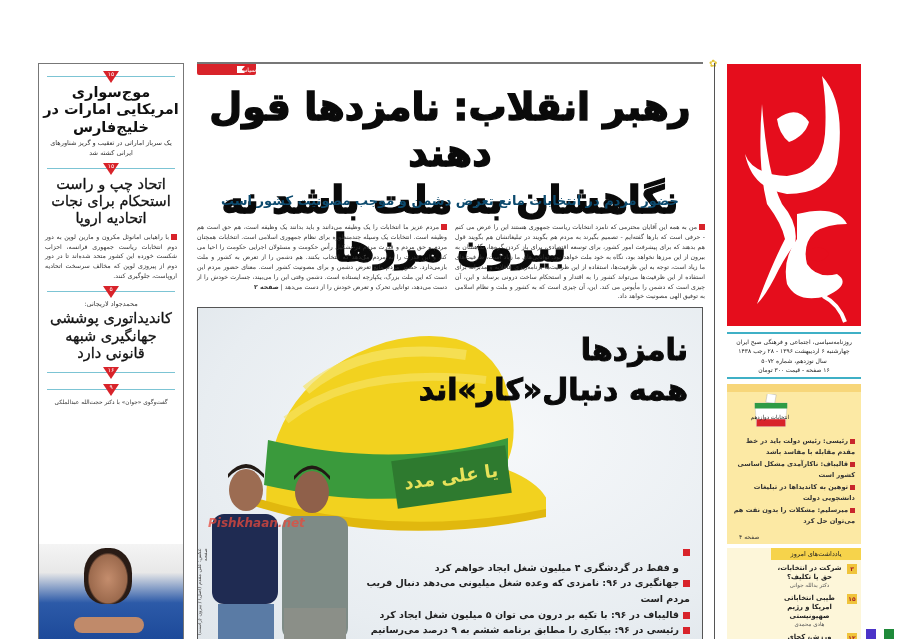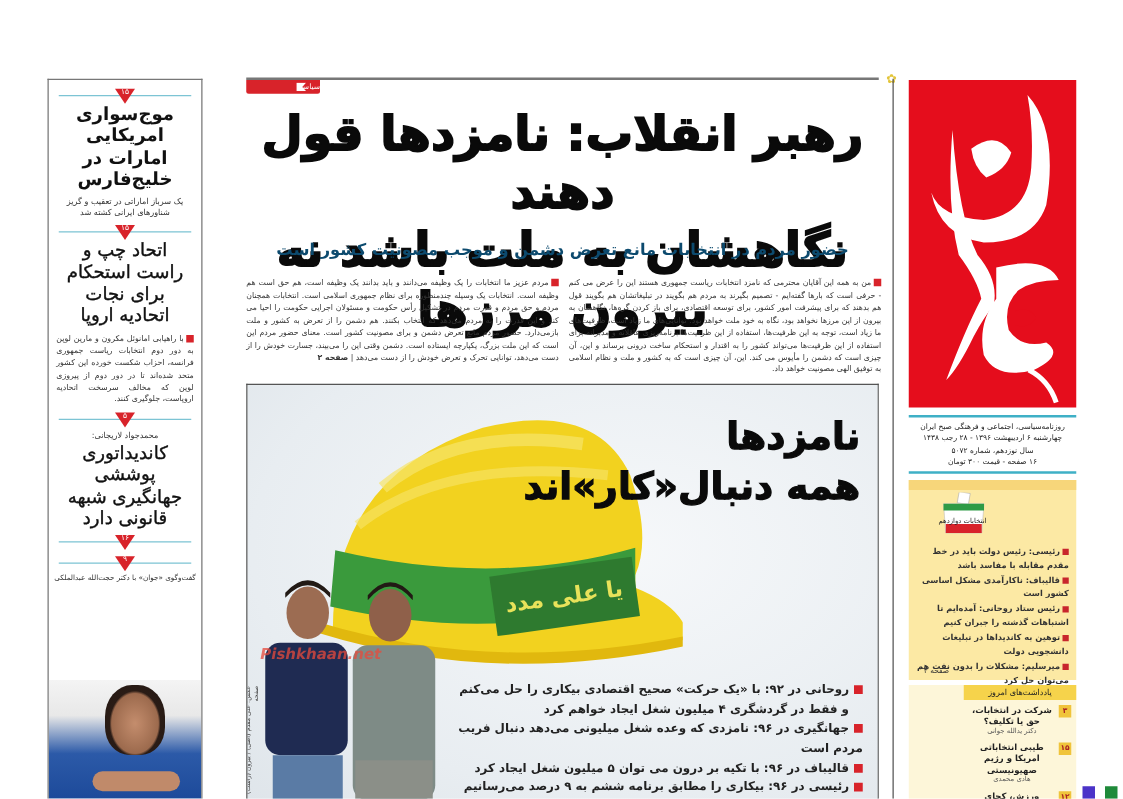--- a/index.html
+++ b/index.html
@@ -1,21 +1,21 @@
 <!DOCTYPE html>
 <html><head>
   <meta charset="utf-8">
   <style>
     * { box-sizing: border-box; margin: 0; padding: 0; }
     html, body { width: 898px; height: 639px; background: #ffffff; overflow: hidden; }
     body { position: relative; font-family: "DejaVu Sans", sans-serif; color: #111; direction: rtl; }
 
     
     .left-col {
-      position: absolute; left: 38px; top: 63px; width: 124px; height: 576px;
+      position: absolute; left: 38px; top: 63px; width: 146px; height: 576px;
       border: 1px solid #777; border-bottom: none; background: #fff; overflow: hidden;
     }
     .divider { position: relative; height: 14px; margin: 0 8px; }
     .divider .line { position: absolute; top: 6px; left: 0; right: 0; height: 1px; background: #7cc4d4; }
     .divider .tri {
       position: absolute; left: 50%; top: 1px; transform: translateX(-50%);
       width: 0; height: 0; border-left: 8px solid transparent; border-right: 8px solid transparent;
       border-top: 12px solid #d8232a;
     }
     .divider .num { position: absolute; left: 50%; top: 0; transform: translateX(-50%); font-size: 6px; color: #fff; line-height: 8px; }
@@ -206,21 +206,21 @@
     <rect x="6" y="56" width="66" height="90" rx="12" fill="#1f2b52"></rect>
     <rect x="12" y="146" width="56" height="36" fill="#5a7ba5"></rect>
     <ellipse cx="106" cy="34" rx="17" ry="21" fill="#8f604a"></ellipse>
     <path d="M88 22 Q 106 0 124 22 L 124 18 Q 106 -3 88 18 Z" fill="#221a15"></path>
     <rect x="76" y="58" width="66" height="124" rx="12" fill="#7e8b86"></rect>
     <rect x="78" y="150" width="62" height="32" fill="#8b8f88"></rect>
   </svg>
   <div class="watermark">Pishkhaan.net</div>
 
   <ul class="feature-list">
-    <li><span class="sq"></span><span>روحانی در ۹۲: با «یک حرکت» صحیح اقتصادی بیکاری را حل می‌کنم</span></li>
+    <li><span class="sq"></span></li>
     <li style="padding-right:11px"><span>و فقط در گردشگری ۴ میلیون شغل ایجاد خواهم کرد</span></li>
     <li><span class="sq"></span><span>جهانگیری در ۹۶: نامزدی که وعده شغل میلیونی می‌دهد دنبال فریب مردم است</span></li>
     <li><span class="sq"></span><span>قالیباف در ۹۶: با تکیه بر درون می توان ۵ میلیون شغل ایجاد کرد</span></li>
     <li><span class="sq"></span><span>رئیسی در ۹۶: بیکاری را مطابق برنامه ششم به ۹ درصد می‌رسانیم</span></li>
   </ul>
 </div>
 
 <div class="corner-mark">✿</div>
 <div class="right-col-rule"></div>
 
@@ -250,21 +250,20 @@
   <svg class="ballot-box" viewBox="0 0 44 40">
     <rect x="17" y="0" width="10" height="10" fill="#fff" stroke="#aaa" stroke-width="0.5" transform="rotate(10 22 5)"></rect>
     <path d="M4 10 L40 10 L38 36 L6 36 Z" fill="#fff" stroke="#bbb" stroke-width="0.5"></path>
     <path d="M4 10 L40 10 L40 16 L4 16 Z" fill="#2f9b46"></path>
     <path d="M6 28 L38 28 L38 36 L6 36 Z" fill="#d8232a"></path>
   </svg>
   <div class="ballot-label">انتخابات دوازدهم</div>
   <ul class="ballot-list">
     <li><span class="sq"></span><span>رئیسی: رئیس دولت باید در خط مقدم مقابله با مفاسد باشد</span></li>
     <li><span class="sq"></span><span>قالیباف: ناکارآمدی مشکل اساسی کشور است</span></li>
-    <li><span class="sq"></span><span>رئیس ستاد روحانی: آمده‌ایم تا اشتباهات گذشته را جبران کنیم</span></li>
     <li><span class="sq"></span><span>توهین به کاندیداها در تبلیغات دانشجویی دولت</span></li>
     <li><span class="sq"></span><span>میرسلیم: مشکلات را بدون نفت هم می‌توان حل کرد</span></li>
   </ul>
   <div class="ballot-page">صفحه ۴</div>
 </div>
 
 <div class="notes-box">
   <div class="notes-header">یادداشت‌های امروز</div>
   <div class="notes-list">
     <div class="notes-item">

